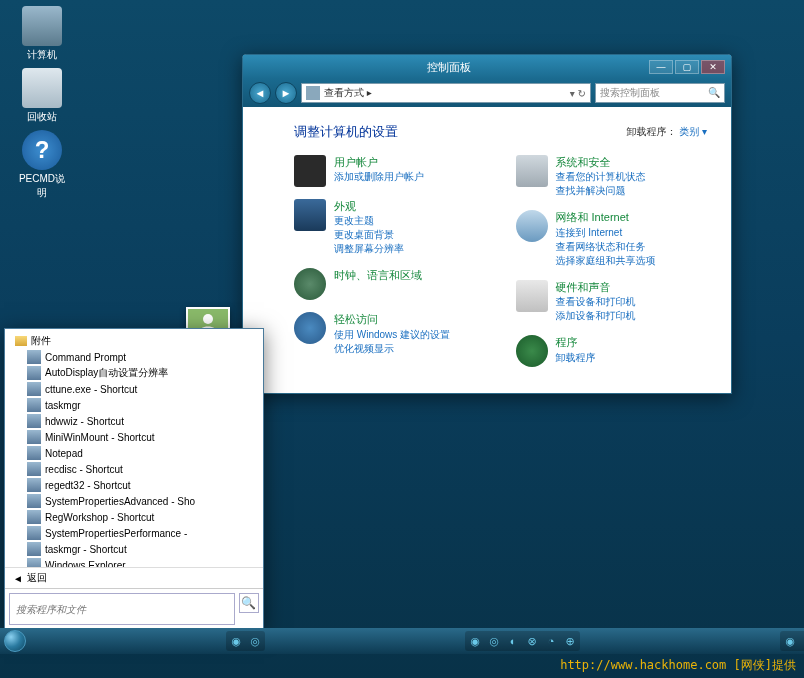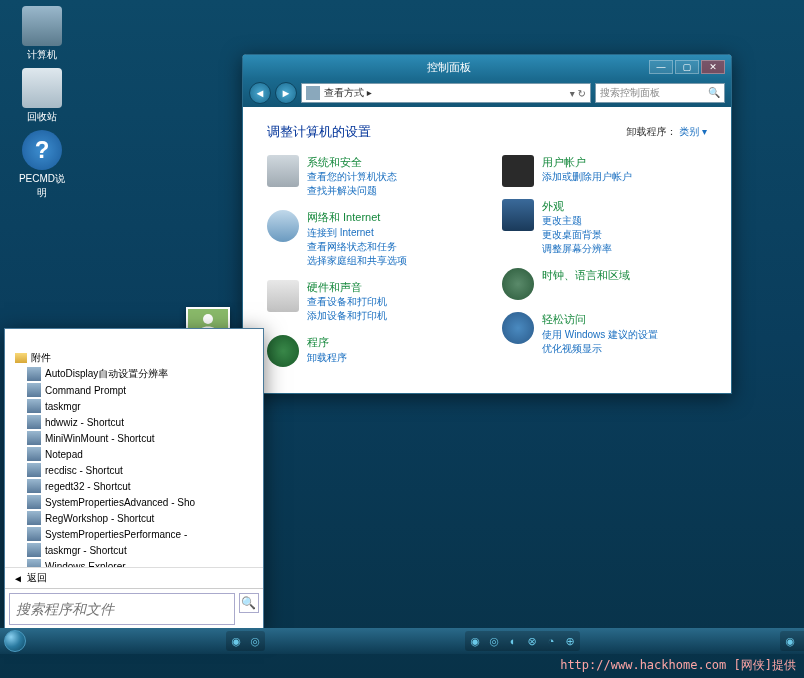--- a/index.html
+++ b/index.html
@@ -21,21 +21,21 @@
 .winbtn { width: 24px; height: 14px; background: rgba(255,255,255,0.1); border: 1px solid rgba(255,255,255,0.3); font-size: 9px; color: #fff; display: flex; align-items: center; justify-content: center; cursor: pointer; }
 .winbtn.close { background: rgba(200,40,40,0.5); }
 
 .navbar { height: 28px; background: linear-gradient(#1a6a8f, #125575); display: flex; align-items: center; padding: 0 6px; gap: 4px; }
 .navbtn { width: 22px; height: 22px; border-radius: 50%; background: radial-gradient(#4aa8d0, #1a6a8f); border: 1px solid #0d4560; display: flex; align-items: center; justify-content: center; color: #fff; font-size: 11px; cursor: pointer; }
 .addressbar { flex: 1; height: 20px; background: #fff; border: 1px solid #7a9aac; display: flex; align-items: center; padding: 0 4px; font-size: 10px; color: #333; }
 .addressbar .bicon { width: 14px; height: 14px; background: #8aa8bc; margin-right: 4px; }
 .searchbox { width: 130px; height: 20px; background: #fff; border: 1px solid #7a9aac; display: flex; align-items: center; padding: 0 4px; font-size: 10px; color: #888; }
 .searchbox .sicon { width: 12px; height: 12px; margin-left: auto; }
 
-.cp-body { padding: 16px 24px; height: calc(100% - 52px); overflow: auto; }
+.cp-body { padding: 16px 24px; height: calc(100% - 52px); overflow: auto; margin-left: 27px; }
 .cp-header { display: flex; justify-content: space-between; align-items: center; margin-bottom: 14px; }
 .cp-title { font-size: 13px; color: #003399; }
 .cp-viewmode { font-size: 10px; color: #333; }
 .cp-viewmode .vlink { color: #1a6fc0; cursor: pointer; text-align: right; }
 .cp-grid { display: flex; gap: 30px; }
 .cp-col { flex: 1; display: flex; flex-direction: column; gap: 12px; }
 .cp-item { display: flex; gap: 8px; }
 .cp-icon { width: 32px; height: 32px; flex-shrink: 0; border-radius: 3px; display: flex; align-items: center; justify-content: center; font-size: 18px; }
 .ci-system { background: linear-gradient(#d0d8de, #a0aab2); }
 .ci-network { background: linear-gradient(#c0d8ea, #6a9ac0); border-radius: 50%; }
@@ -45,47 +45,47 @@
 .ci-appearance { background: linear-gradient(#3a6a9a, #1a3a5a); }
 .ci-clock { background: radial-gradient(#5a8a6a, #2a5a3a); border-radius: 50%; }
 .ci-ease { background: radial-gradient(#4a8ac0, #2a5a8a); border-radius: 50%; }
 .cp-text { font-size: 10px; line-height: 1.4; }
 .cp-cat { color: #15883c; font-size: 11px; cursor: pointer; }
 .cp-link { color: #1a6fc0; cursor: pointer; display: block; }
 
 
 .start-menu { position: absolute; left: 4px; top: 328px; width: 260px; height: 302px; background: #fff; border: 1px solid #4a7a9a; box-shadow: 0 4px 20px rgba(0,0,0,0.5); display: flex; flex-direction: column; }
 .sm-programs { flex: 1; overflow: auto; padding: 4px; font-size: 10px; }
-.sm-folder { display: flex; align-items: center; gap: 4px; padding: 1px 6px; cursor: pointer; margin-top: 17px; }
+.sm-folder { display: flex; align-items: center; gap: 4px; padding: 1px 6px; cursor: pointer; }
 .sm-folder .fico { width: 12px; height: 10px; background: linear-gradient(#f8d878, #d8a838); }
 .sm-item { display: flex; align-items: center; gap: 4px; padding: 1px 6px 1px 18px; cursor: pointer; }
 .sm-item .pico { width: 14px; height: 14px; background: #6a8aac; flex-shrink: 0; }
 .sm-item .pico.exe { background: linear-gradient(#9ab8d0, #5a7a9a); }
 .sm-back { display: flex; align-items: center; gap: 4px; padding: 3px 8px; font-size: 10px; cursor: pointer; border-top: 1px solid #ddd; }
 .sm-search { display: flex; border-top: 1px solid #ccc; padding: 4px; gap: 4px; }
-.sm-search input { flex: 1; height: 20px; border: 1px solid #aac; padding: 15px 6px; font-size: 14px; font-style: italic; color: #888; }
+.sm-search input { flex: 1; height: 20px; border: 1px solid #aac; padding: 15px 6px; font-size: 10px; font-style: italic; color: #888; }
 .sm-search .mag { width: 20px; height: 20px; border: 1px solid #aac; display: flex; align-items: center; justify-content: center; font-size: 12px; cursor: pointer; }
 
 .start-right { position: absolute; left: 166px; top: 328px; width: 84px; height: 302px; background: linear-gradient(180deg, #2a5a7a 0%, #1a3a52 100%); border: 1px solid #3a6a8a; color: #fff; font-size: 10px; display: flex; flex-direction: column; }
 .sr-avatar { width: 44px; height: 44px; margin: -22px auto 8px; background: #8aba6a; border: 2px solid #fff; box-shadow: 0 2px 6px rgba(0,0,0,0.4); display: flex; align-items: center; justify-content: center; }
 .sr-avatar svg { width: 30px; height: 30px; }
 .sr-item { padding: 5px 10px; cursor: pointer; }
 .sr-sep { height: 1px; background: rgba(255,255,255,0.2); margin: 2px 6px; }
 .sr-shutdown { margin-top: auto; display: flex; align-items: center; margin: auto 6px 6px; }
 .sr-shutdown .sbtn { flex: 1; background: rgba(255,255,255,0.1); border: 1px solid rgba(255,255,255,0.3); padding: 3px 6px; font-size: 10px; cursor: pointer; text-align: center; }
 .sr-shutdown .sarrow { width: 14px; background: rgba(255,255,255,0.1); border: 1px solid rgba(255,255,255,0.3); border-left: none; padding: 3px 2px; font-size: 8px; cursor: pointer; text-align: center; }
 
 
 .taskbar { position: absolute; left: 0; right: 0; bottom: 24px; height: 26px; background: linear-gradient(180deg, #2a6a8a 0%, #0d3a52 100%); display: flex; align-items: center; padding: 0 4px; }
 .start-orb { width: 34px; height: 26px; cursor: pointer; display: flex; align-items: center; justify-content: center; }
 .start-orb .orb { width: 22px; height: 22px; border-radius: 50%; background: radial-gradient(circle at 30% 30%, #8ad0f0, #2a7aa0, #0d4560); border: 1px solid #4a9ac0; }
 .tb-group { display: flex; gap: 1px; margin-left: 200px; background: rgba(0,0,0,0.2); border-radius: 3px; padding: 1px; }
 .tb-ico { width: 18px; height: 18px; border-radius: 2px; display: flex; align-items: center; justify-content: center; color: #6ac8e8; font-size: 11px; cursor: pointer; }
 
-.watermark { position: absolute; right: 8px; bottom: 4px; color: #fca5a5; font-size: 12px; font-family: monospace; }
+.watermark { position: absolute; right: 8px; bottom: 4px; color: #eab308; font-size: 12px; font-family: monospace; }
 </style>
 </head>
 <body>
 
 <div class="desktop">
   <div class="desktop-icon di-computer" style="left:14px;top:6px">
     <div class="ico"></div>
     <div>计算机</div>
   </div>
   <div class="desktop-icon di-recycle" style="left:14px;top:68px">
@@ -122,20 +122,52 @@
   </div>
   <div class="cp-body">
     <div class="cp-header">
       <div class="cp-title">调整计算机的设置</div>
       <div class="cp-viewmode">
         <span>卸载程序：</span>
         <span class="vlink">类别 ▾</span>
       </div>
     </div>
     <div class="cp-grid">
+      <div class="cp-col" id="cp-right">
+          <div class="cp-item">
+            <div class="cp-icon ci-user"></div>
+      <div class="cp-text">
+              <div class="cp-cat">用户帐户</div>
+              <span class="cp-link">添加或删除用户帐户</span>
+            </div>
+          </div>
+          <div class="cp-item">
+            <div class="cp-icon ci-appearance"></div>
+      <div class="cp-text">
+              <div class="cp-cat">外观</div>
+              <span class="cp-link">更改主题</span>
+              <span class="cp-link">更改桌面背景</span>
+              <span class="cp-link">调整屏幕分辨率</span>
+            </div>
+          </div>
+          <div class="cp-item">
+            <div class="cp-icon ci-clock"></div>
+      <div class="cp-text">
+              <div class="cp-cat">时钟、语言和区域</div>
+            </div>
+          </div>
+          <div class="cp-item">
+            <div class="cp-icon ci-ease"></div>
+      <div class="cp-text">
+              <div class="cp-cat">轻松访问</div>
+              <span class="cp-link">使用 Windows 建议的设置</span>
+              <span class="cp-link">优化视频显示</span>
+            </div>
+          </div>
+        </div>
       <div class="cp-col" id="cp-left">
           <div class="cp-item">
             <div class="cp-icon ci-system"></div>
       <div class="cp-text">
               <div class="cp-cat">系统和安全</div>
               <span class="cp-link">查看您的计算机状态</span>
               <span class="cp-link">查找并解决问题</span>
             </div>
           </div>
           <div class="cp-item">
@@ -153,52 +185,20 @@
               <div class="cp-cat">硬件和声音</div>
               <span class="cp-link">查看设备和打印机</span>
               <span class="cp-link">添加设备和打印机</span>
             </div>
           </div>
           <div class="cp-item">
             <div class="cp-icon ci-programs"></div>
       <div class="cp-text">
               <div class="cp-cat">程序</div>
               <span class="cp-link">卸载程序</span>
-            </div>
-          </div>
-        </div>
-      <div class="cp-col" id="cp-right">
-          <div class="cp-item">
-            <div class="cp-icon ci-user"></div>
-      <div class="cp-text">
-              <div class="cp-cat">用户帐户</div>
-              <span class="cp-link">添加或删除用户帐户</span>
-            </div>
-          </div>
-          <div class="cp-item">
-            <div class="cp-icon ci-appearance"></div>
-      <div class="cp-text">
-              <div class="cp-cat">外观</div>
-              <span class="cp-link">更改主题</span>
-              <span class="cp-link">更改桌面背景</span>
-              <span class="cp-link">调整屏幕分辨率</span>
-            </div>
-          </div>
-          <div class="cp-item">
-            <div class="cp-icon ci-clock"></div>
-      <div class="cp-text">
-              <div class="cp-cat">时钟、语言和区域</div>
-            </div>
-          </div>
-          <div class="cp-item">
-            <div class="cp-icon ci-ease"></div>
-      <div class="cp-text">
-              <div class="cp-cat">轻松访问</div>
-              <span class="cp-link">使用 Windows 建议的设置</span>
-              <span class="cp-link">优化视频显示</span>
             </div>
           </div>
         </div>
     </div>
   </div>
 </div>
 
 <div class="start-right">
   <div class="sr-avatar">
     <svg viewBox="0 0 24 24" fill="#fff">
@@ -229,25 +229,29 @@
 
 <div class="start-menu">
   <div class="sm-programs">
     <div class="sm-folder">
       <div class="fico"></div>
       <span>附件</span>
     </div>
     <div id="sm-items">
         <div class="sm-item">
           <div class="pico exe"></div>
+          <span>Command Prompt</span>
+        </div>
+        <div class="sm-item">
+          <div class="pico exe"></div>
           <span>AutoDisplay自动设置分辨率</span>
         </div>
         <div class="sm-item">
           <div class="pico exe"></div>
-          <span>Command Prompt</span>
+          <span>cttune.exe - Shortcut</span>
         </div>
         <div class="sm-item">
           <div class="pico exe"></div>
           <span>taskmgr</span>
         </div>
         <div class="sm-item">
           <div class="pico exe"></div>
           <span>hdwwiz - Shortcut</span>
         </div>
         <div class="sm-item">

